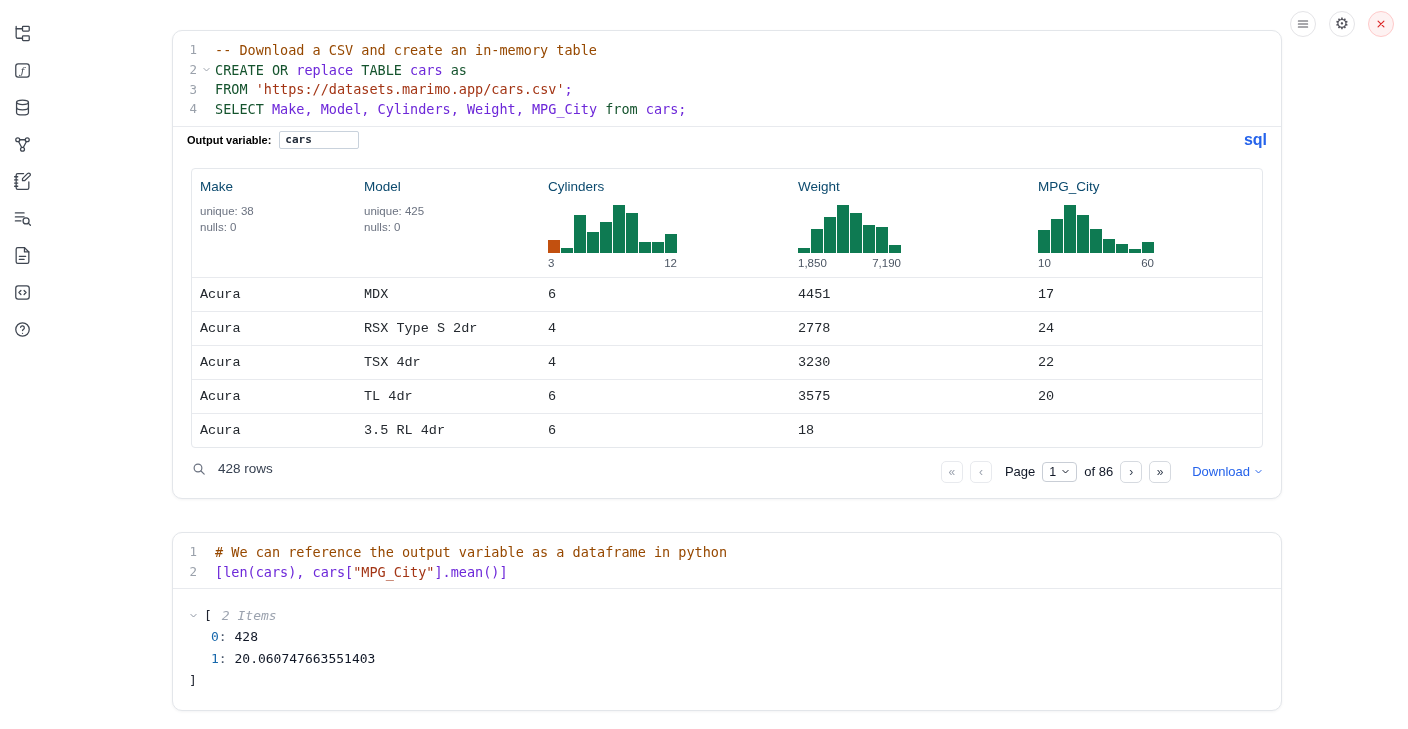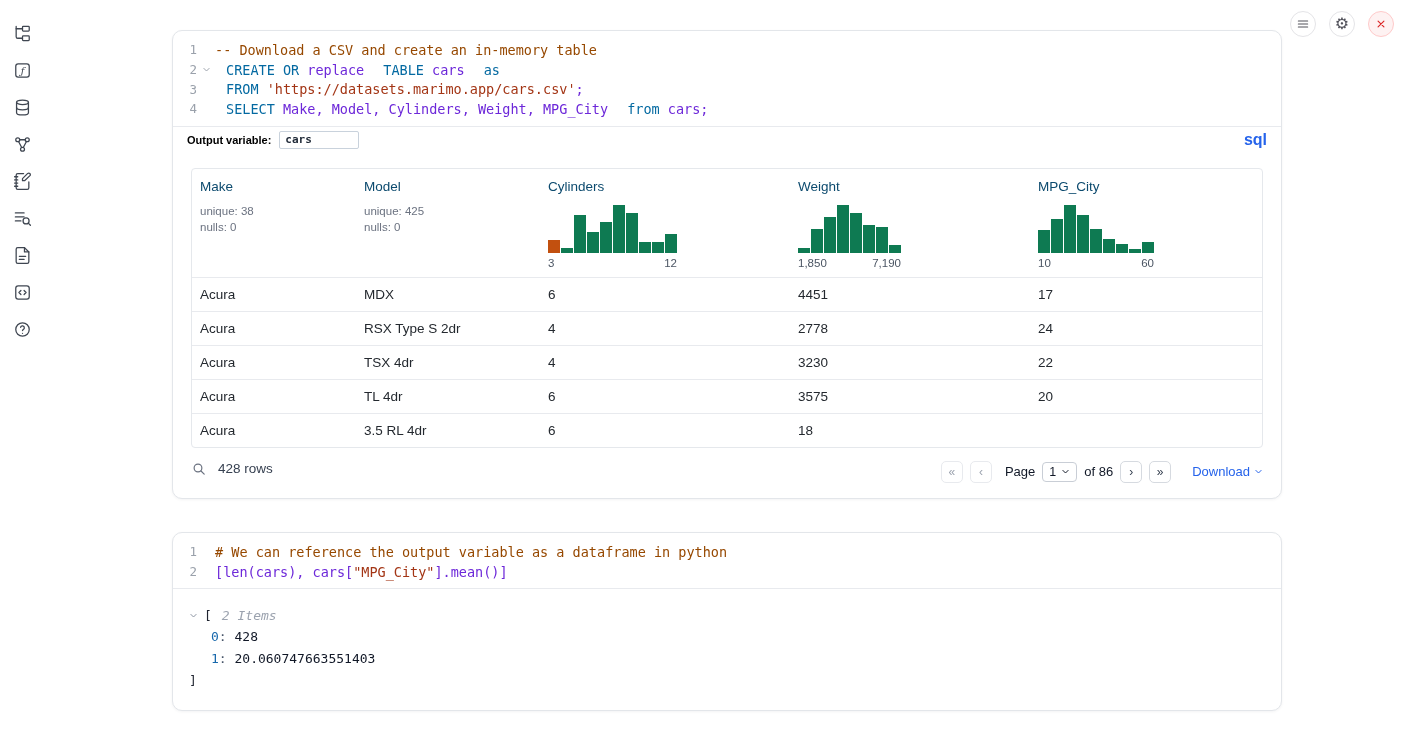--- a/index.html
+++ b/index.html
@@ -21,21 +21,21 @@
   
   .cell { position:absolute; left:172px; width:1110px; border:1px solid #e3e6ea; border-radius:10px; background:#fff; box-shadow:0 1px 3px rgba(15,23,42,.05); }
   .cell.sql { top:30px; }
   .cell.py  { top:532px; }
 
   .code-area { padding:9px 12px 7px 0; }
   .code-line { display:flex; align-items:center; height:19.7px; font-family:"DejaVu Sans Mono",monospace; font-size:13.5px; }
   .gutter { width:24px; text-align:right; color:#9aa1ab; font-size:12.5px; flex:none; }
   .fold { width:18px; flex:none; display:flex; justify-content:center; align-items:center; color:#9aa1ab; }
   .code-text { white-space:pre; color:#1b1f24; }
-  .tok-keyword { color:#0369a1;margin-left:11px; }
+  .tok-keyword { color:#14532d; }
   .tok-comment { color:#964800; }
   .tok-string  { color:#a33515; }
   .tok-plain   { color:#6d28d9; }
 
   .outvar-bar { border-top:1px solid #e8eaee; height:27px; display:flex; align-items:center; padding:0 14px; gap:8px; }
   .outvar-label { font-size:11px; font-weight:700; color:#000000; }
   .outvar-input { width:80px; height:18px; border:1px solid #c9d2dc; border-radius:2px; font-family:"DejaVu Sans Mono",monospace; font-size:11px; font-weight:700; color:#1f2937; padding:0 5px; }
   .lang-badge { margin-left:auto; color:#2563eb; font-weight:700; font-size:16px; }
 
   
@@ -43,21 +43,21 @@
   .t-grid { display:grid; grid-template-columns:164px 184px 250px 240px 1fr; }
   .th-cell { padding:10px 8px 8px; }
   .th-label { font-size:13.5px; color:#0c4a6e; margin-bottom:9px; }
   .th-stats { font-size:11.5px; color:#6b7280; line-height:16.5px; }
   .hist-wrap { margin-top:2px; width:max-content; }
   .hist-bars { display:flex; align-items:flex-end; gap:1px; height:50px; }
   .hist-bar { width:12px; background:#0e7a52; }
   .hist-bar.special { background:#c2500f; }
   .hist-range { display:flex; justify-content:space-between; font-size:11.5px; color:#4b5563; margin-top:4px; }
   .t-row { border-top:1px solid #e8eaee; }
-  .t-cell { padding:9px 8px; font-size:13.5px; color:#24292f; line-height:15px; }
+  .t-cell { padding:9px 8px; font-size:13.5px; color:#24292f; line-height:15px;font-family:Liberation Mono, monospace; }
 
   .table-footer { display:flex; align-items:flex-start; padding:13px 18px 15px; }
   .tf-left { display:flex; align-items:center; gap:11px; color:#374151; font-size:13.5px; }
   .tf-left svg { width:16px; height:16px; color:#6b7280; }
   .pager { margin-left:auto; display:flex; align-items:center; gap:7px; font-size:13px; color:#111827; }
   .pg-btn { width:22px; height:22px; border:1px solid #d6dae0; border-radius:5px; background:#fff; display:flex; align-items:center; justify-content:center; font-size:12px; color:#374151; cursor:pointer; padding:0; }
   .pg-btn.dim { border-color:#e8eaee; color:#9ca3af; }
   .pg-label { margin-left:6px; }
   .page-select { display:flex; align-items:center; gap:5px; border:1px solid #c9ced6; border-radius:4px; padding:2px 6px; font-size:12.5px; cursor:pointer; color:#111827; }
   .page-select svg, .download svg, .tree-caret svg, .fold svg { width:9px; height:9px; }

